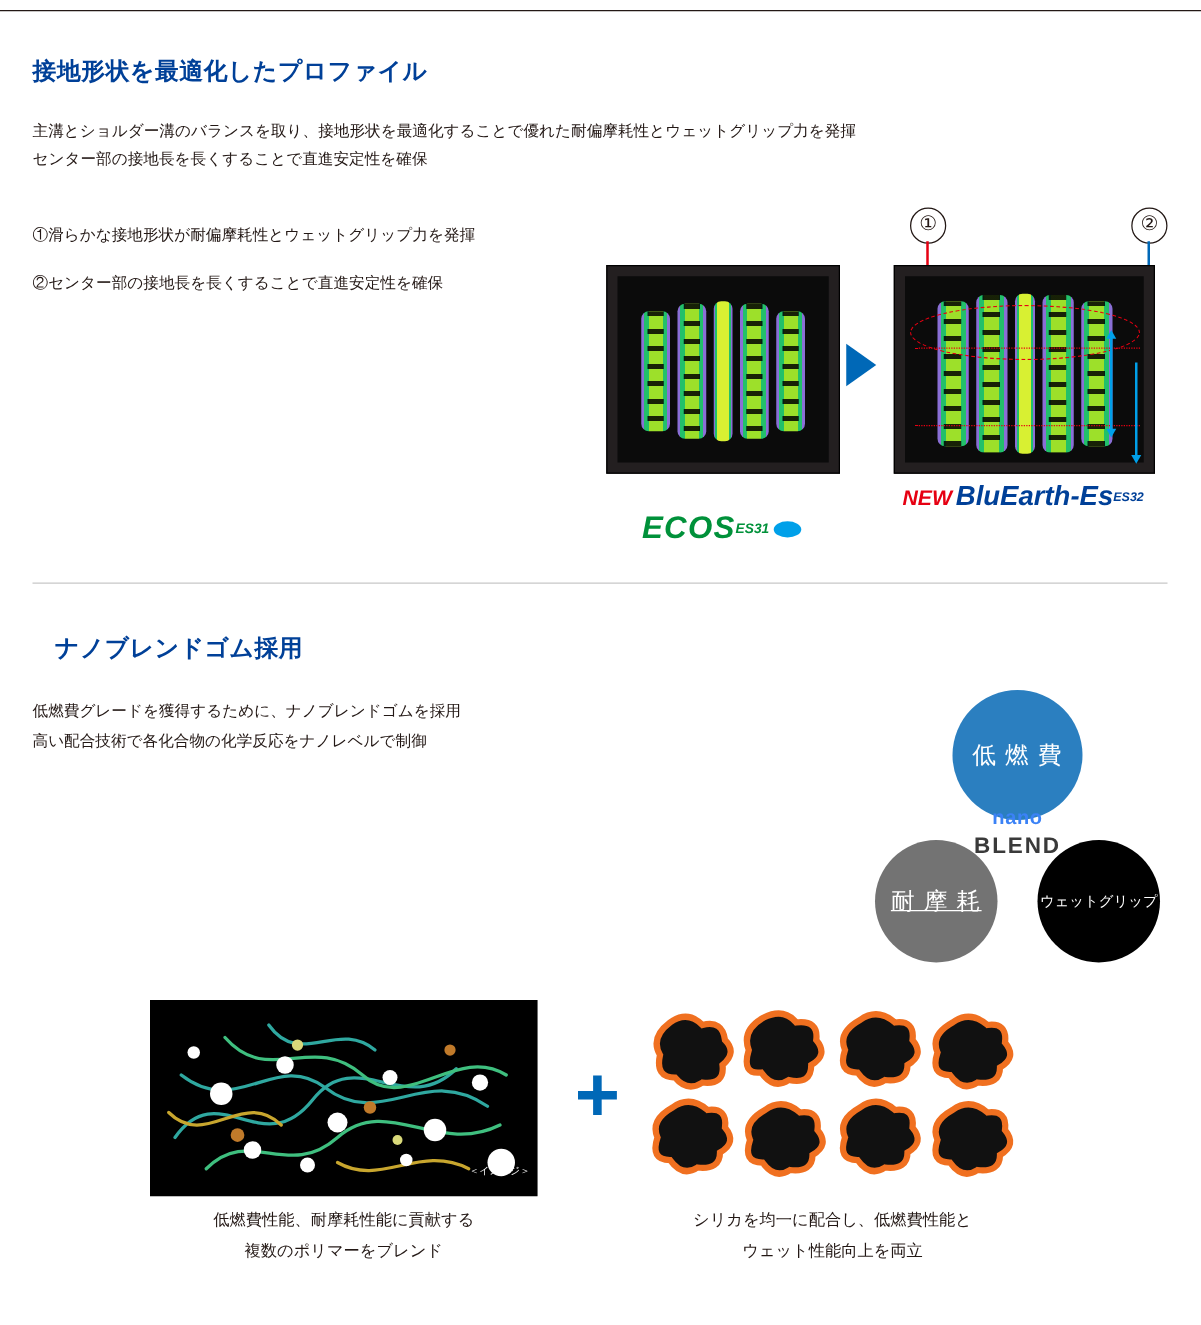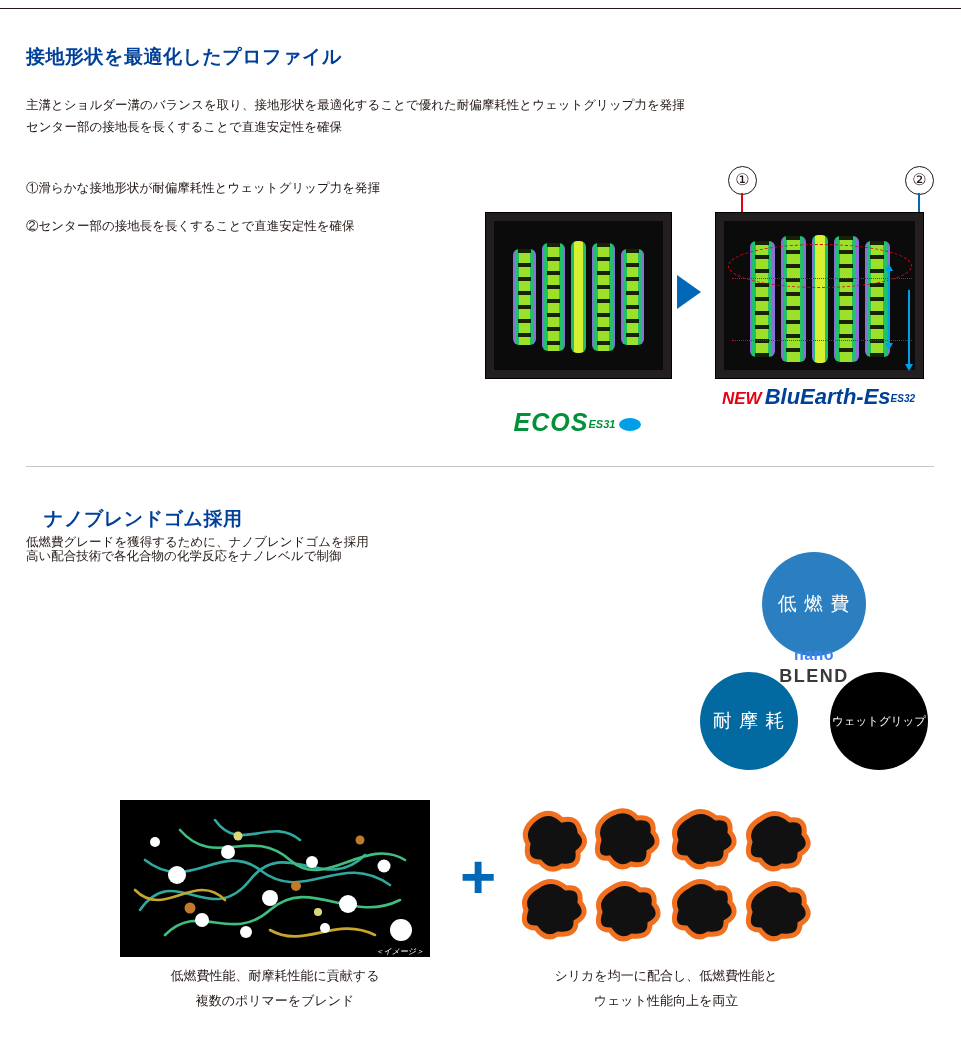--- a/index.html
+++ b/index.html
@@ -38,21 +38,21 @@
   .body-text {
     position: absolute;
     font-size: 12.5px;
     line-height: 22px;
     color: #231815;
     white-space: pre-line;
   }
   #lead-1 { left: 26px; top: 94px; }
   #note-1 { left: 26px; top: 177px; }
   #note-2 { left: 26px; top: 215px; }
-  #lead-2 { left: 26px; top: 535px; line-height: 14px; }
+  #lead-2 { left: 26px; top: 557px; line-height: 24px; }
 
   .mid-rule {
     position: absolute;
     left: 26px;
     top: 466px;
     width: 908px;
     height: 1px;
     background: #c8c8c8;
   }
 
@@ -260,21 +260,22 @@
     text-align: center;
   }
   #lobe-top {
     left: 72px; top: 0px;
     width: 104px; height: 104px;
     background: #2b7fc0;
   }
   #lobe-left {
     left: 10px; top: 120px;
     width: 98px; height: 98px;
-    background: #0369a1;
+    background: #737373;
+    text-decoration: underline;
   }
   #lobe-right {
     left: 140px; top: 120px;
     width: 98px; height: 98px;
     background: #000000;
     font-size: 11.5px;
     letter-spacing: 0;
   }
   #nano-center {
     position: absolute;
@@ -302,24 +303,23 @@
   
   #polymer-img {
     position: absolute;
     left: 120px; top: 800px;
     width: 310px; height: 157px;
     background: #000000;
     overflow: hidden;
   }
   #polymer-img .imgtag {
     position: absolute;
-    right: 6px; bottom: 0;
+    right: 6px; bottom: 15px;
     color: #ffffff;
     font-size: 8px;
-    font-style: italic;
   }
   #silica-img {
     position: absolute;
     left: 516px; top: 800px;
     width: 300px; height: 157px;
     background: #ffffff;
     overflow: hidden;
   }
   .plus-sign {
     position: absolute;

